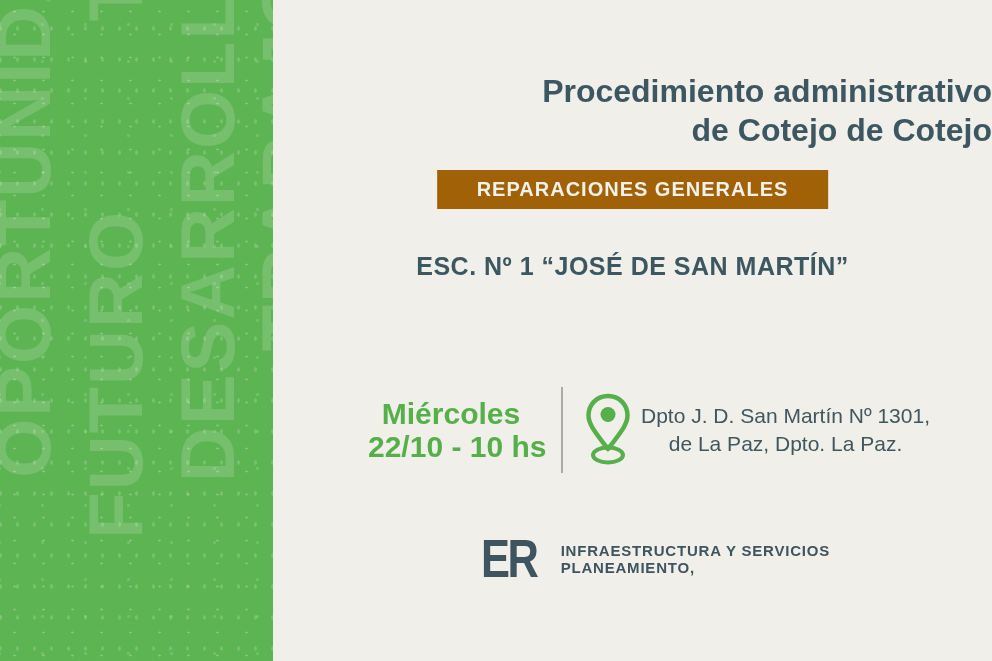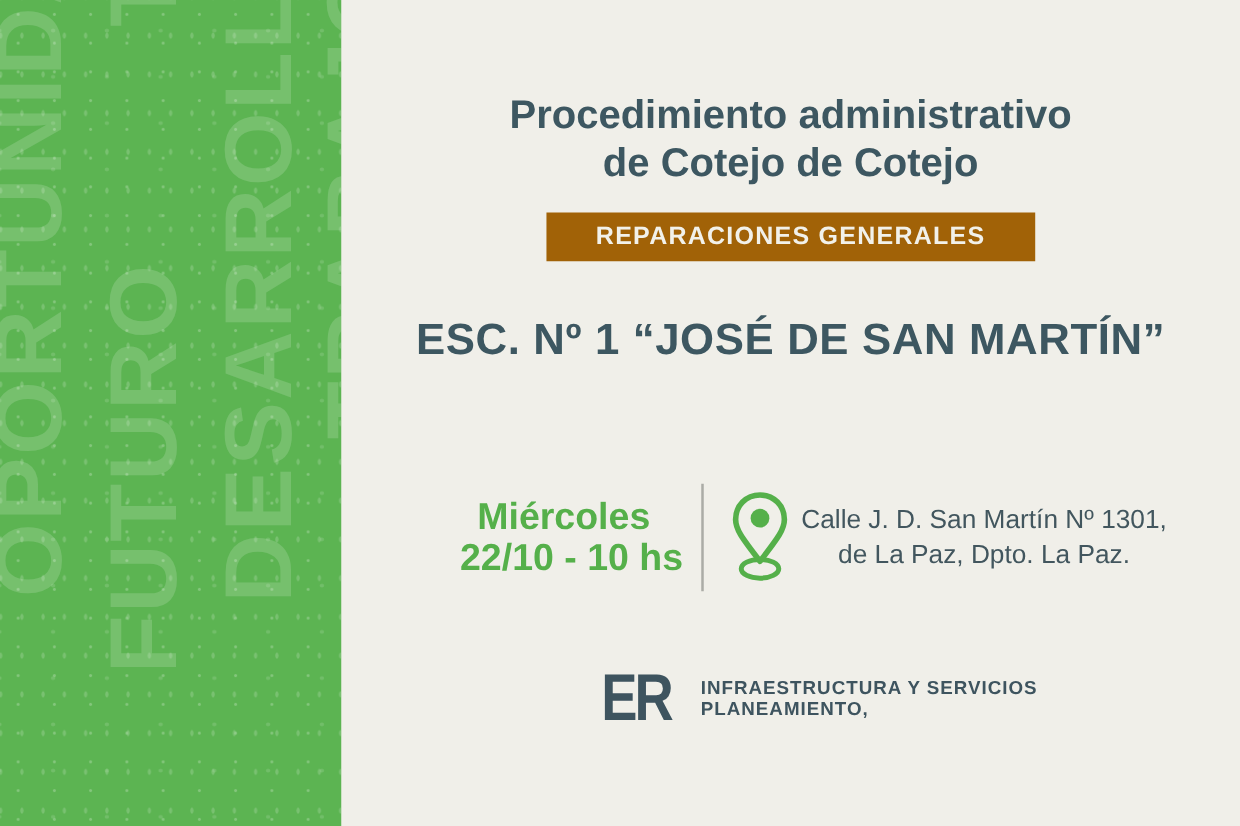--- a/index.html
+++ b/index.html
@@ -48,41 +48,41 @@
   .wm-5 { left: 251px;  top: -30px;  }
 
   
   .content {
     position: absolute; left: 273px; top: 0;
     width: 719px; height: 661px;
   }
 
   .title {
     position: absolute; top: 72px; left: 0; width: 100%;
-    text-align: center;
+    text-align: right;
     color: #3d5761;
     font-size: 32px; font-weight: 700; line-height: 39px;
   }
 
   .badge {
     position: absolute; top: 170px; left: 50%;
     transform: translateX(-50%);
     background: #a16207;
     color: #f2f1ea;
     font-size: 20px; font-weight: 700;
     letter-spacing: 1px;
     padding: 8px 40px;
     white-space: nowrap;
   }
 
   .school {
     position: absolute; top: 252px; left: 0; width: 100%;
     text-align: center;
     color: #3d5761;
-    font-size: 35px; font-weight: 700; letter-spacing: 0.5px;
+    font-size: 25px; font-weight: 700; letter-spacing: 0.5px;
     white-space: nowrap;
   }
 
   .place {
     position: absolute; top: 301px; left: 0; width: 100%;
     text-align: center;
     color: #44565e;
     font-size: 21px; font-weight: 500; letter-spacing: 0.5px;
   }
 
@@ -160,21 +160,21 @@
     </div>
     <div class="divider"></div>
     <div class="pin-wrap">
       <svg width="48" height="76" viewBox="0 0 48 76" xmlns="http://www.w3.org/2000/svg">
         <ellipse cx="24" cy="63" rx="15" ry="7.5" fill="none" stroke="#55b04a" stroke-width="4"></ellipse>
         <path d="M24 4 C12.8 4 4.5 12.6 4.5 23.6 C4.5 31.2 8.8 37.4 24 57 C39.2 37.4 43.5 31.2 43.5 23.6 C43.5 12.6 35.2 4 24 4 Z" fill="#f0efe9" stroke="#55b04a" stroke-width="4.5" stroke-linejoin="round"></path>
         <circle cx="24" cy="22.5" r="7.5" fill="#55b04a"></circle>
       </svg>
     </div>
     <div class="address">
-      <div>Calle J. D. San Martín Nº 1301,</div>
+      <div>Dpto J. D. San Martín Nº 1301,</div>
       <div>de La Paz, Dpto. La Paz.</div>
     </div>
   </div>
 
   <div class="brand-row">
     <div class="monogram">ER</div>
     <div class="brand-text">
       <div>INFRAESTRUCTURA Y SERVICIOS</div>
       <div>PLANEAMIENTO,</div>
     </div>

